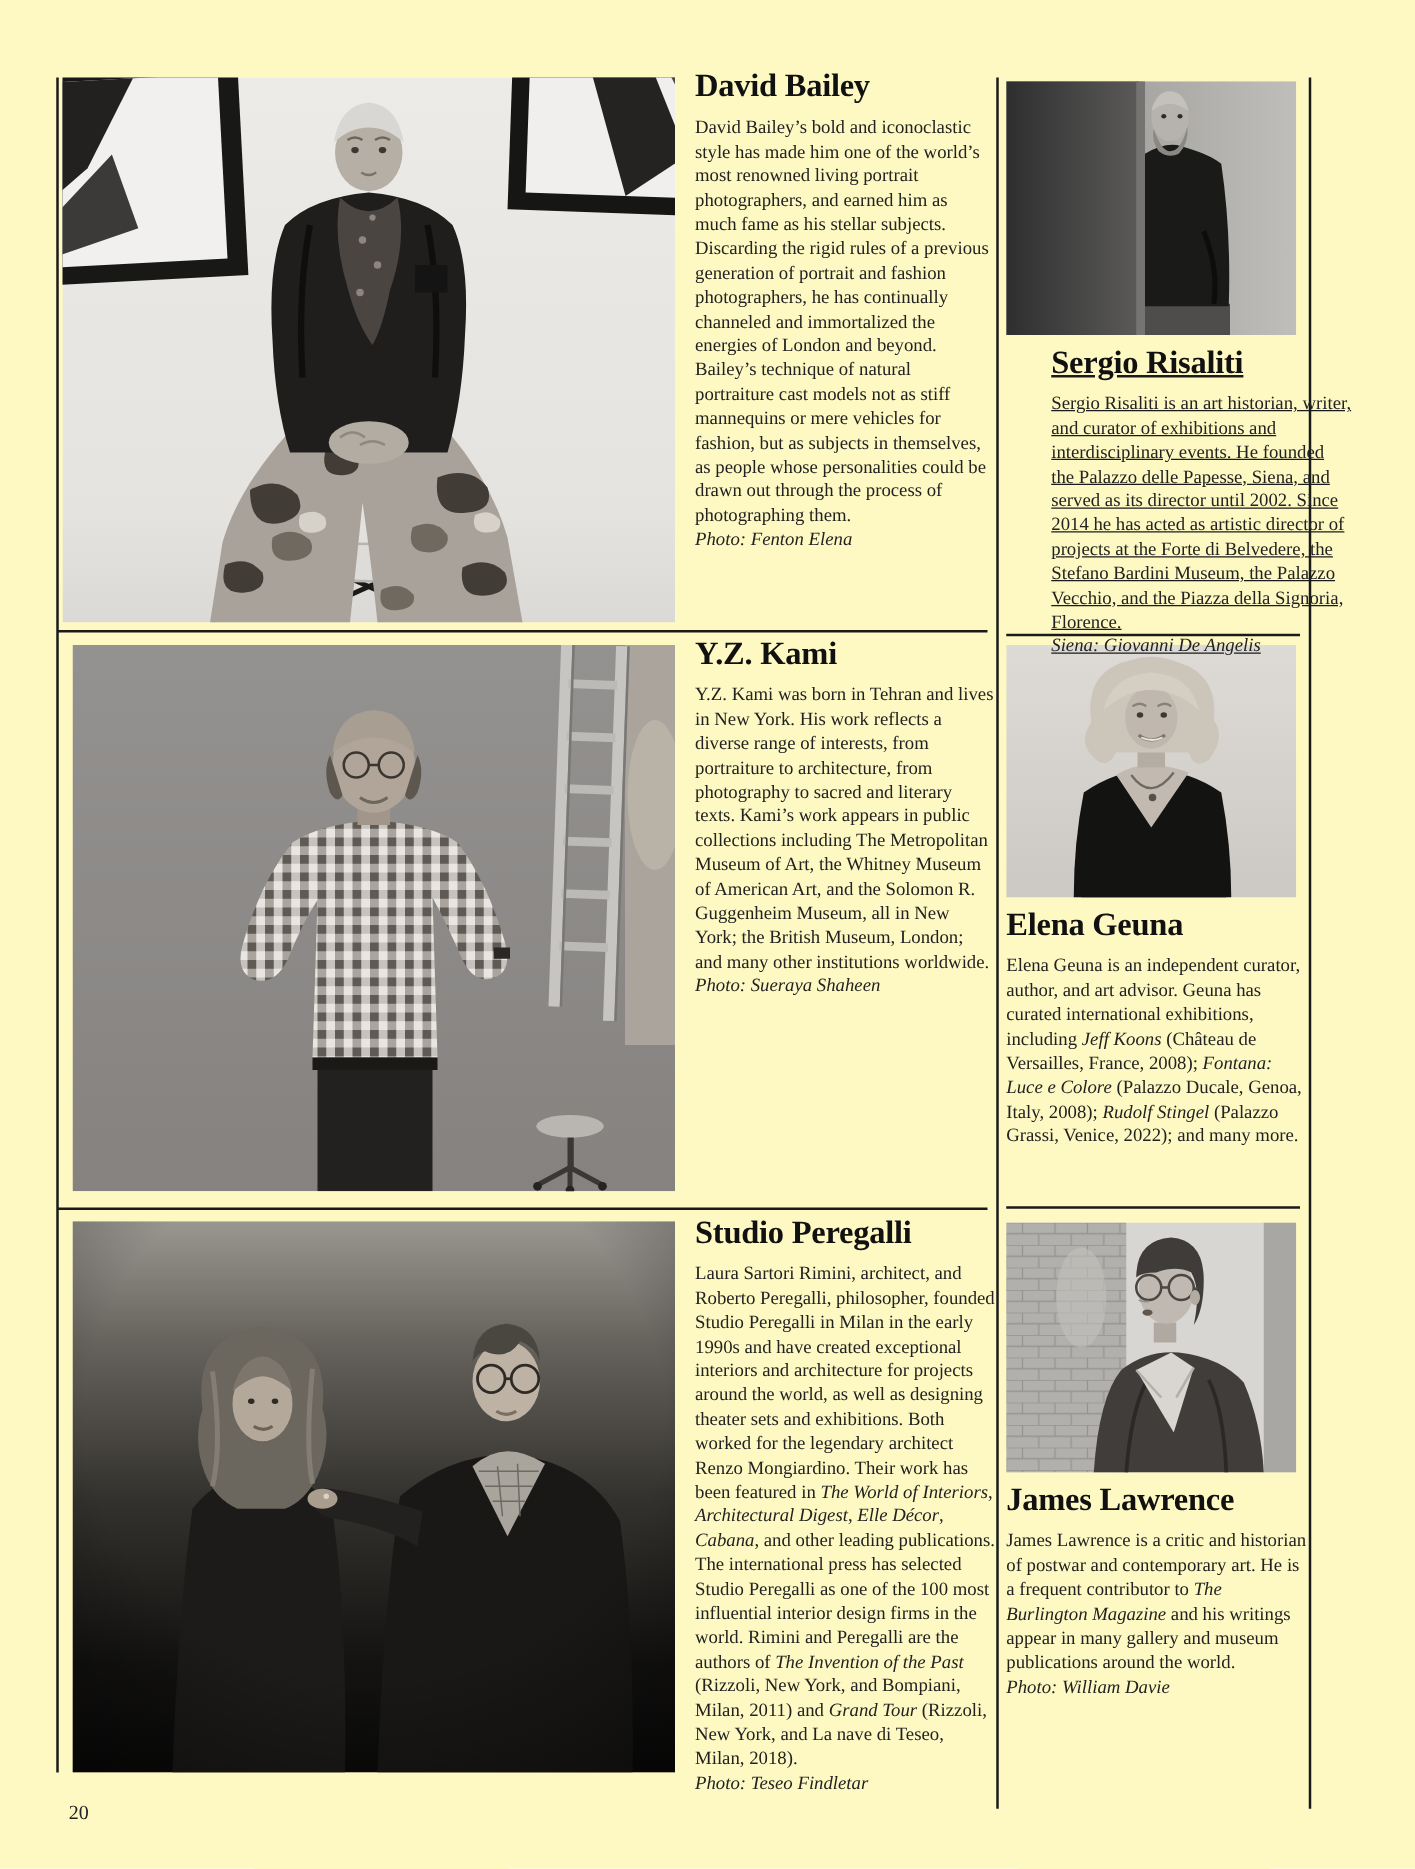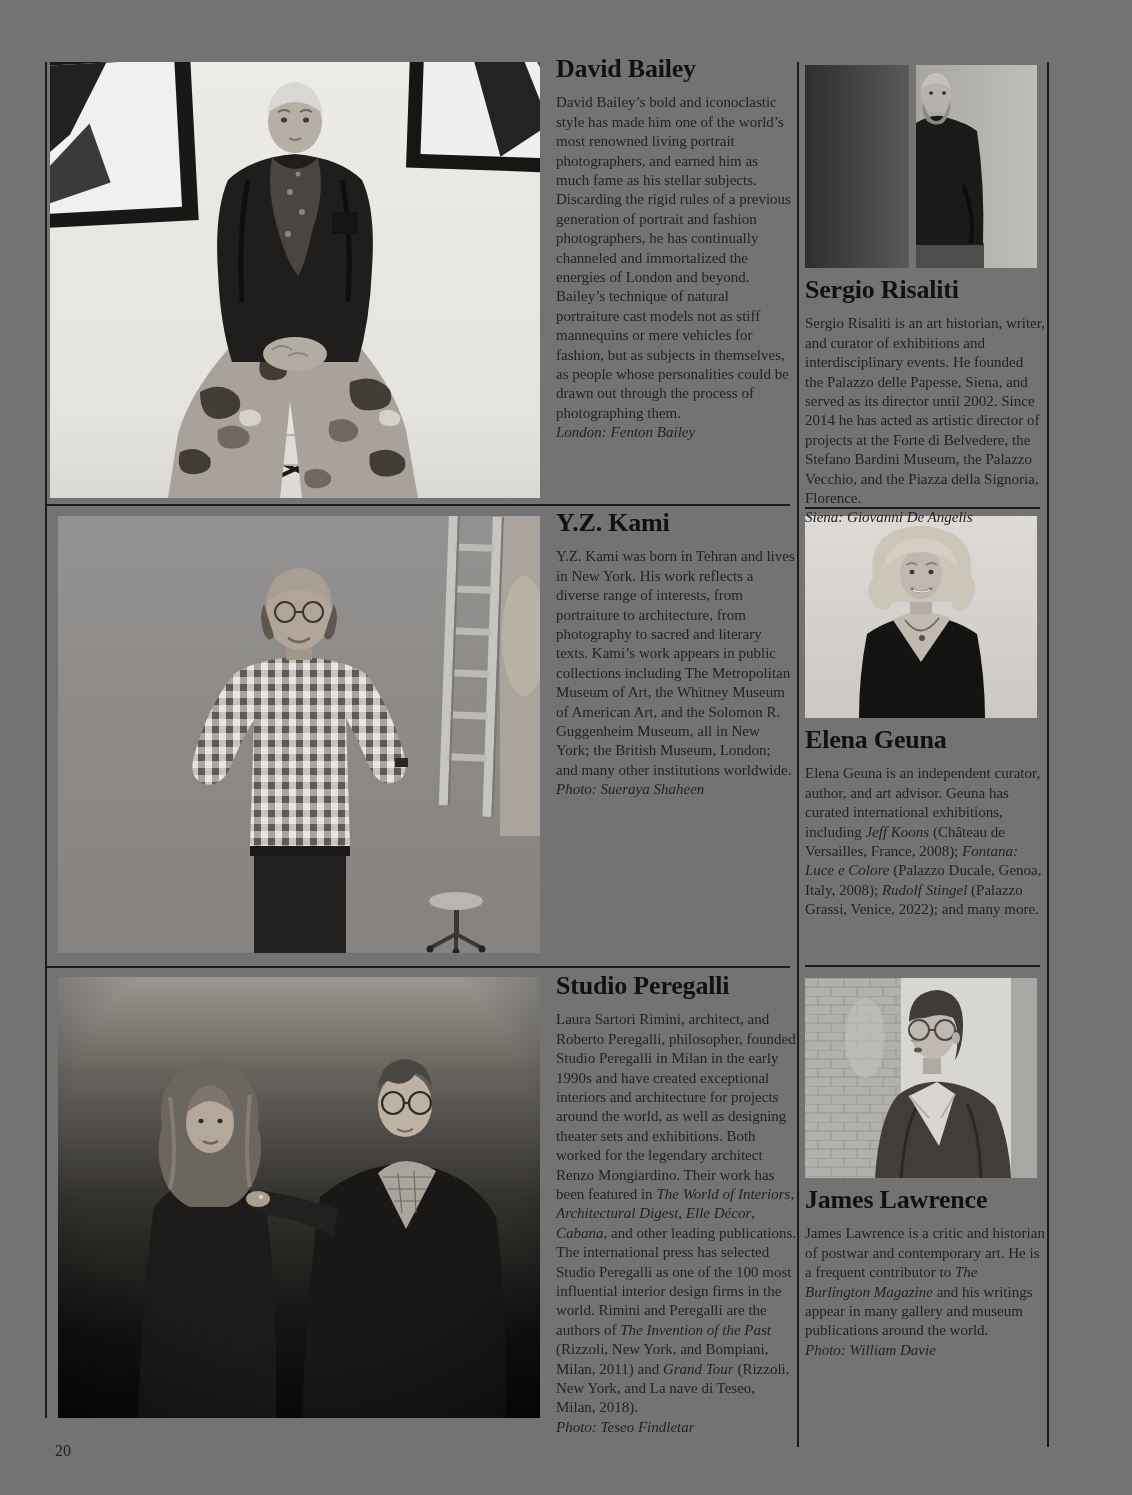--- a/index.html
+++ b/index.html
@@ -1,16 +1,16 @@
 <!DOCTYPE html>
 <html><head>
 <meta charset="utf-8">
 <style>
   html,body{margin:0;padding:0;background:#fff;}
-  .page{position:relative;width:1132px;height:1495px;background:#737373;overflow:hidden;
+  .page{position:relative;width:1132px;height:1495px;background:#fef9c3;overflow:hidden;
         font-family:"Liberation Serif","DejaVu Serif",serif;color:#1b1b1b;}
   .rule-v{position:absolute;width:1.5px;background:#1a1a1a;}
   .rule-h{position:absolute;height:1.5px;background:#1a1a1a;}
   figure{margin:0;position:absolute;line-height:0;}
   figure svg{display:block;}
   section.bio{position:absolute;}
   section.bio h2{margin:0 0 11px 0;font-size:26px;line-height:1.05;font-weight:bold;color:#111;letter-spacing:-.2px;}
   p.biotext{margin:0;font-size:15px;line-height:19.4px;color:#222;}
   p.biotext em{font-style:italic;text-align:right;}
   p.credit{margin:0;font-size:15px;line-height:19.4px;color:#222;font-style:italic;}
@@ -296,24 +296,24 @@
       <path d="M124 52 L130 52 M150 52 L154 56" stroke="#4a4642" stroke-width="2"></path>
       <ellipse cx="151" cy="60" rx="4" ry="6" fill="#b3aca4"></ellipse>
       <ellipse cx="113" cy="72" rx="4" ry="2.5" fill="#5f574e"></ellipse>
       <path d="M106 62 q4 2 8 1" stroke="#978f85" stroke-width="1.5" fill="none"></path>
     </svg>
   </figure>
 
   <section class="bio" style="left:556px;top:55px;width:238px;">
     <h2>David Bailey</h2>
     <p class="biotext"><span>David Bailey’s bold and iconoclastic style has made him one of the world’s most renowned living portrait photographers, and earned him as much fame as his stellar subjects. Discarding the rigid rules of a previous generation of portrait and fashion photographers, he has continually channeled and immortalized the energies of London and beyond. Bailey’s technique of natural portraiture cast models not as stiff mannequins or mere vehicles for fashion, but as subjects in themselves, as people whose personalities could be drawn out through the process of photographing them.</span></p>
-    <p class="credit">London: Fenton Bailey</p>
-  </section>
-
-  <section class="bio" style="left:805px;top:276px;width:240px;">
+    <p class="credit">Photo: Fenton Elena</p>
+  </section>
+
+  <section class="bio" style="left:841px;top:276px;width:240px;text-decoration:underline;">
     <h2>Sergio Risaliti</h2>
     <p class="biotext"><span>Sergio Risaliti is an art historian, writer, and curator of exhibitions and interdisciplinary events. He founded the Palazzo delle Papesse, Siena, and served as its director until 2002. Since 2014 he has acted as artistic director of projects at the Forte di Belvedere, the Stefano Bardini Museum, the Palazzo Vecchio, and the Piazza della Signoria, Florence.</span></p>
     <p class="credit">Siena: Giovanni De Angelis</p>
   </section>
 
   <section class="bio" style="left:556px;top:509px;width:240px;">
     <h2>Y.Z. Kami</h2>
     <p class="biotext"><span>Y.Z. Kami was born in Tehran and lives in New York. His work reflects a diverse range of interests, from portraiture to architecture, from photography to sacred and literary texts. Kami’s work appears in public collections including The Metropolitan Museum of Art, the Whitney Museum of American Art, and the Solomon R. Guggenheim Museum, all in New York; the British Museum, London; and many other institutions worldwide.</span></p>
     <p class="credit">Photo: Sueraya Shaheen</p>
   </section>

